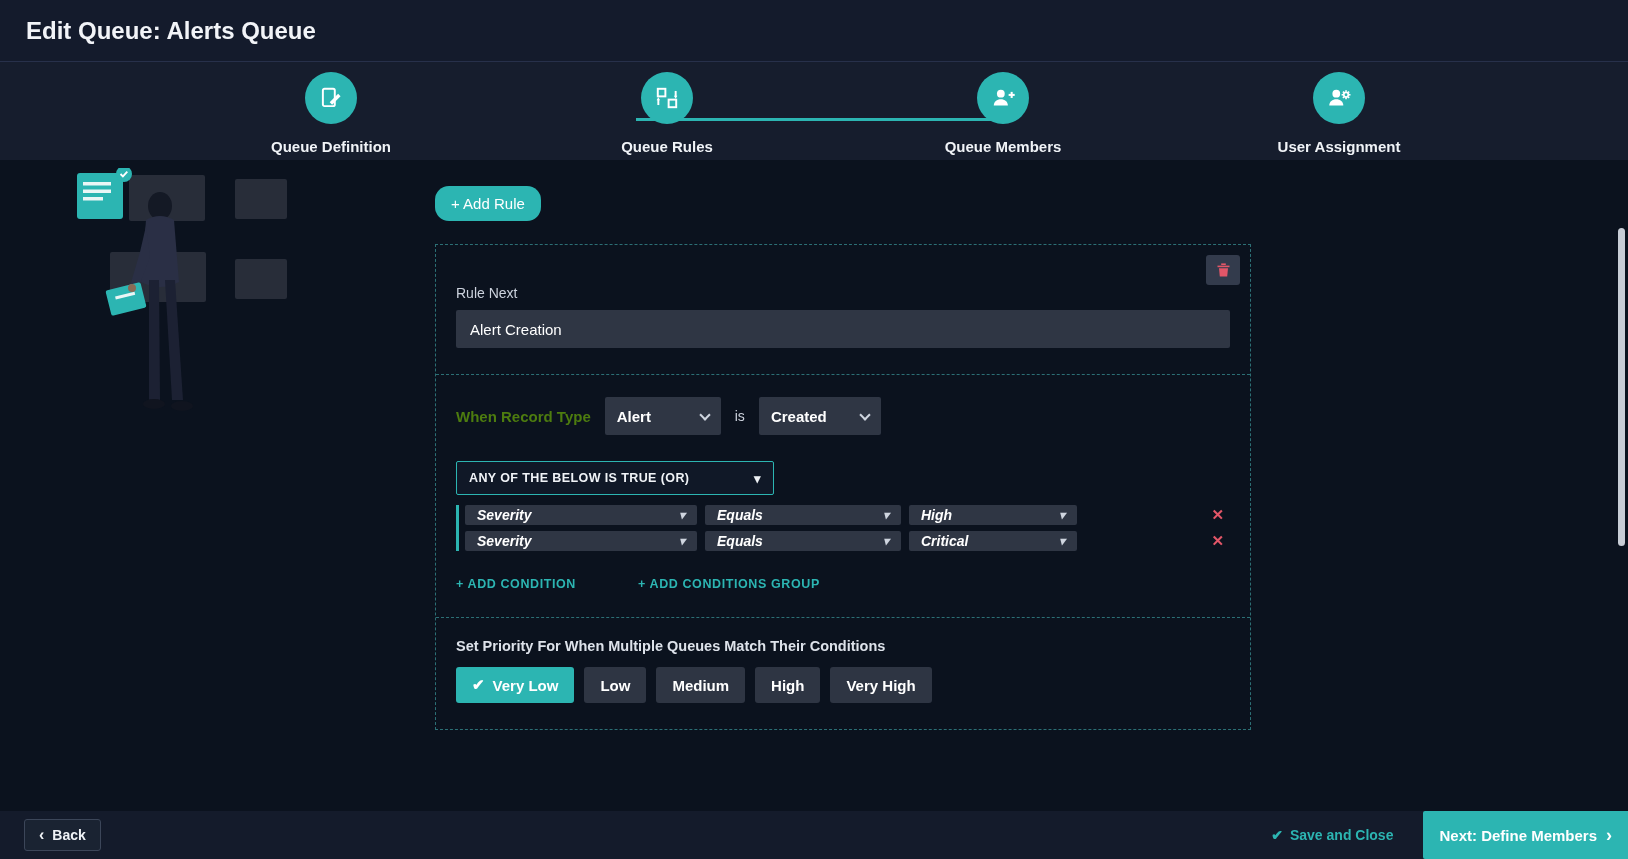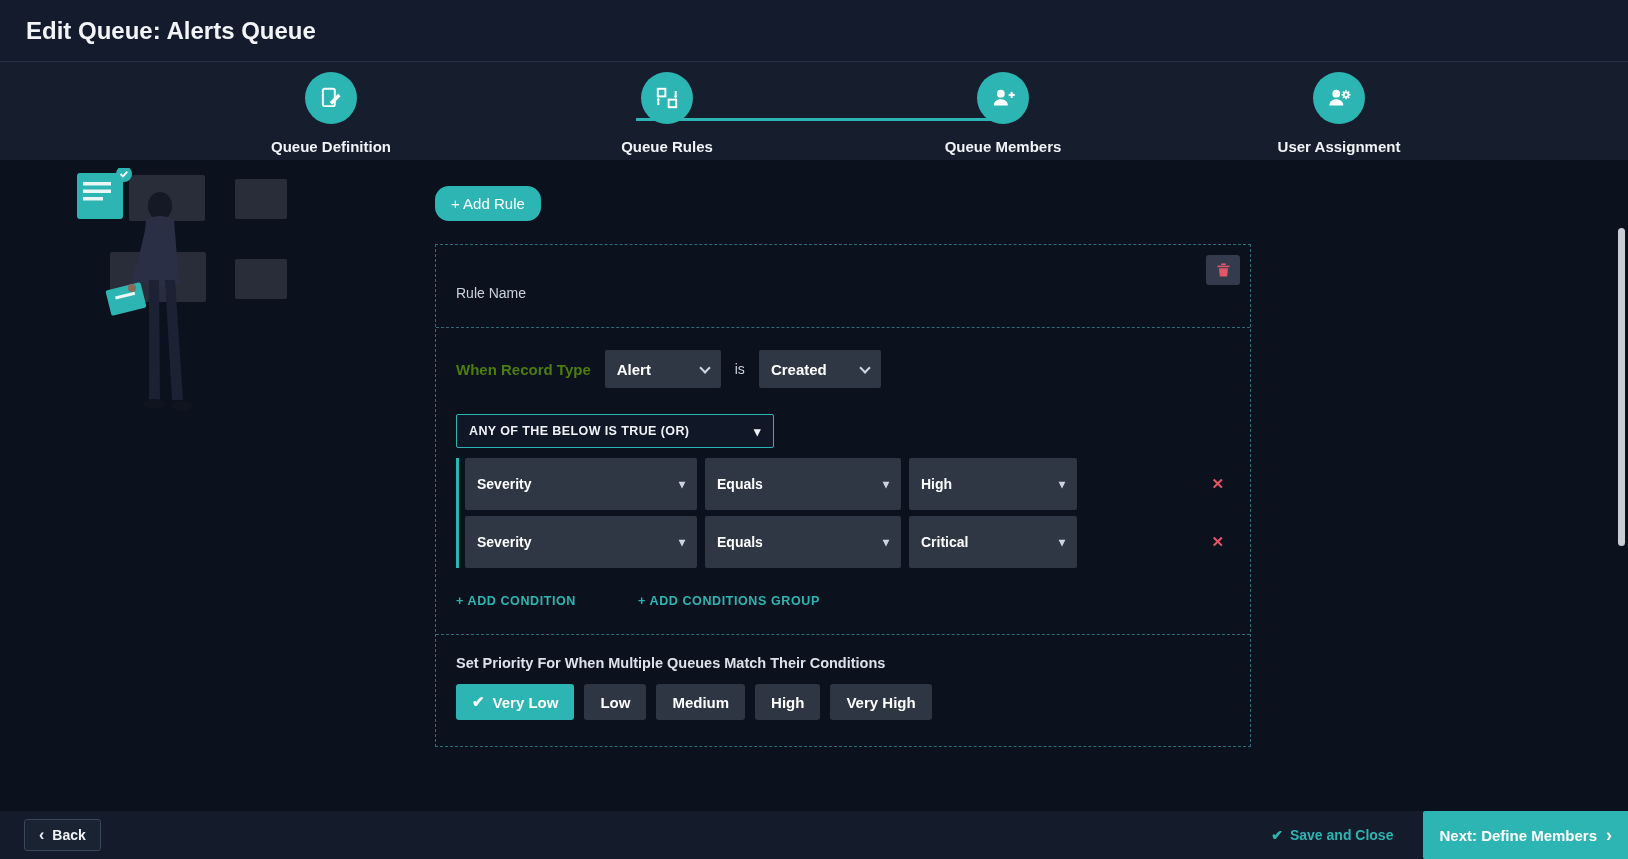--- a/index.html
+++ b/index.html
@@ -104,21 +104,21 @@
     margin-top:26px; width:318px; height:34px;
     border:1px solid #2cb5b2; border-radius:2px;
     background:#101827;
     display:flex; align-items:center; padding:0 12px;
     font-size:12.5px; font-weight:bold; letter-spacing:.4px; color:#f0f3f7; cursor:pointer;
   }
   .group-op .tri { margin-left:auto; font-size:13px; color:#eef1f5; }
 
   .cond-group { margin-top:10px; border-left:3px solid #2cb5b2; padding-left:6px; }
   .cond-row { display:flex; align-items:center; gap:8px; margin:6px 0; }
-  .cond-sel { height:52px; font-size:14px; }
+  .cond-sel { height:20px; font-size:14px;font-style:italic; }
   .cond-sel .tri { margin-left:auto; font-size:12px; color:#cfd5df; }
   .w-field { width:232px; }
   .w-op    { width:196px; }
   .w-val   { width:168px; }
   .remove-x {
     margin-left:auto; margin-right:6px;
     color:#e25668; font-size:15px; font-weight:bold; cursor:pointer;
     background:none; border:none; font-family:inherit;
   }
 
@@ -274,21 +274,22 @@
     <div class="rule-panel">
 
       <div class="sec sec1">
         <button class="trash-btn">
           <svg width="15" height="16" viewBox="0 0 15 16">
             <rect x="1.5" y="3.6" width="12" height="1.6" fill="#e25668"></rect>
             <rect x="5.2" y="1.4" width="4.6" height="1.6" fill="#e25668"></rect>
             <path d="M3 6.2 h9 l-0.8 8.4 h-7.4 z" fill="#e25668"></path>
           </svg>
         </button>
-        <label class="field-label">Rule Name</label>
+        <label class="field-label">Rule Next</label>
+        <input class="text-input" type="text" value="Alert Creation" style="">
       </div>
 
       <div class="panel-divider"></div>
 
       <div class="sec sec2">
         <div class="when-row">
           <span class="when-label">When Record Type</span>
           <div class="select sel-record">
             <span>Alert</span>
             <span class="chev"></span>

